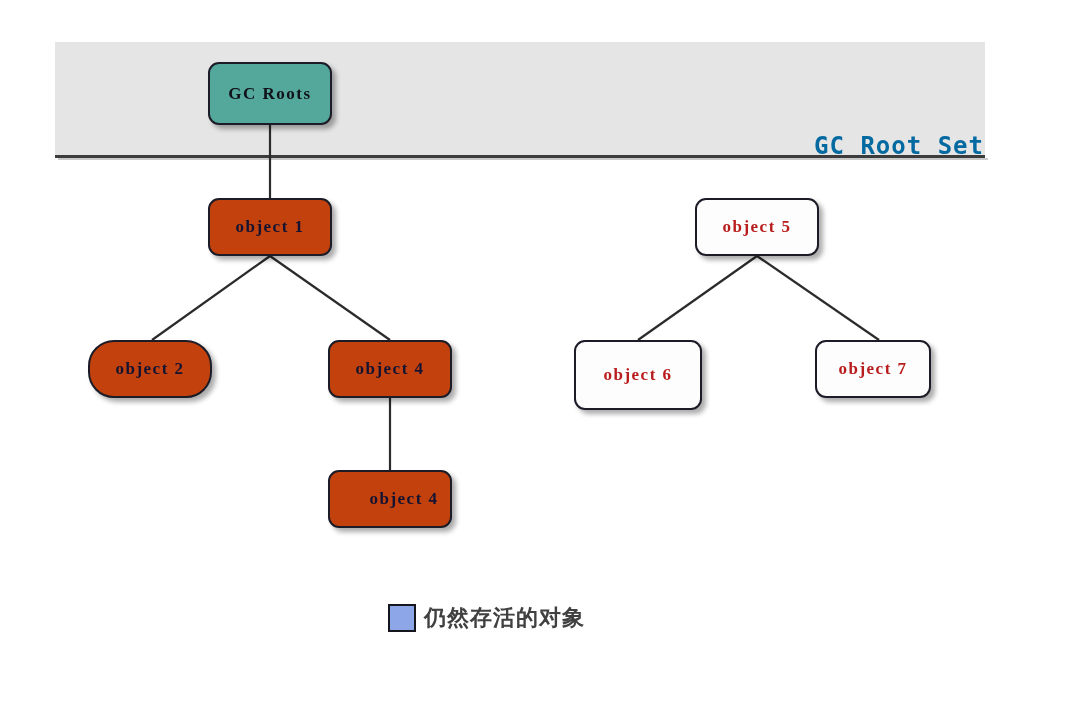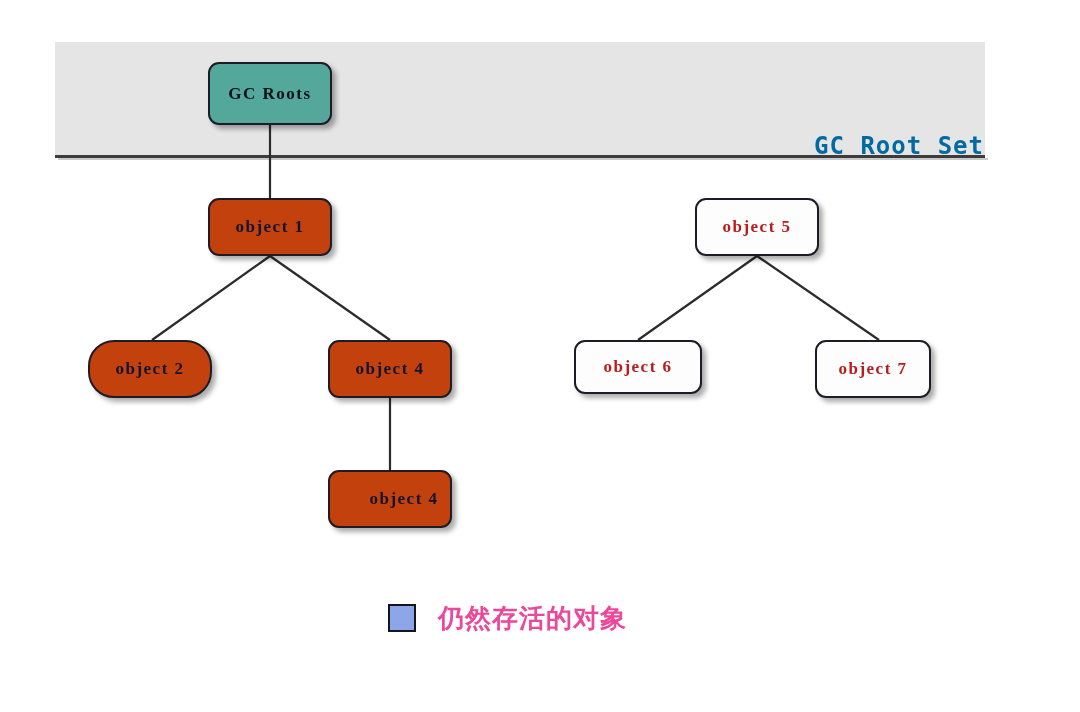--- a/index.html
+++ b/index.html
@@ -112,25 +112,25 @@
   .legend-swatch {
     width: 28px;
     height: 28px;
     box-sizing: border-box;
     border: 2px solid #15151e;
     flex: 0 0 auto;
   }
   .legend-swatch.blue { background: #8ca6e8; }
   .legend-swatch.white { background: #ffffff; }
   .legend-label {
-    margin-left: 22px;
+    margin-left: 8px;
     font-family: "DejaVu Sans", sans-serif;
-    font-size: 26px;
+    font-size: 22px;
     font-weight: 700;
-    color: #ec4899;
+    color: #404040;
     letter-spacing: 1px;
     white-space: nowrap;
   }
 
   
   .watermark {
     position: absolute;
     right: 14px;
     bottom: 14px;
     font-family: "DejaVu Sans", sans-serif;
@@ -171,21 +171,21 @@
       </div>
       <div class="node blue" style="left: 328px; top: 340px; width: 124px; height: 58px;">
         <span>object 4</span>
       </div>
       <div class="node blue" style="left: 328px; top: 470px; width: 124px; height: 58px; padding-left: 28px;">
         <span>object 4</span>
       </div>
       <div class="node white" style="left: 695px; top: 198px; width: 124px; height: 58px;">
         <span>object 5</span>
       </div>
-      <div class="node white" style="left: 574px; top: 340px; width: 128px; height: 54px;">
+      <div class="node white" style="left: 574px; top: 340px; width: 128px; height: 70px;">
         <span>object 6</span>
       </div>
       <div class="node white" style="left: 815px; top: 340px; width: 116px; height: 58px;">
         <span>object 7</span>
       </div>
     </div>
 
   <div class="legend">
     <div class="legend-row">
       <span class="legend-swatch blue"></span>

